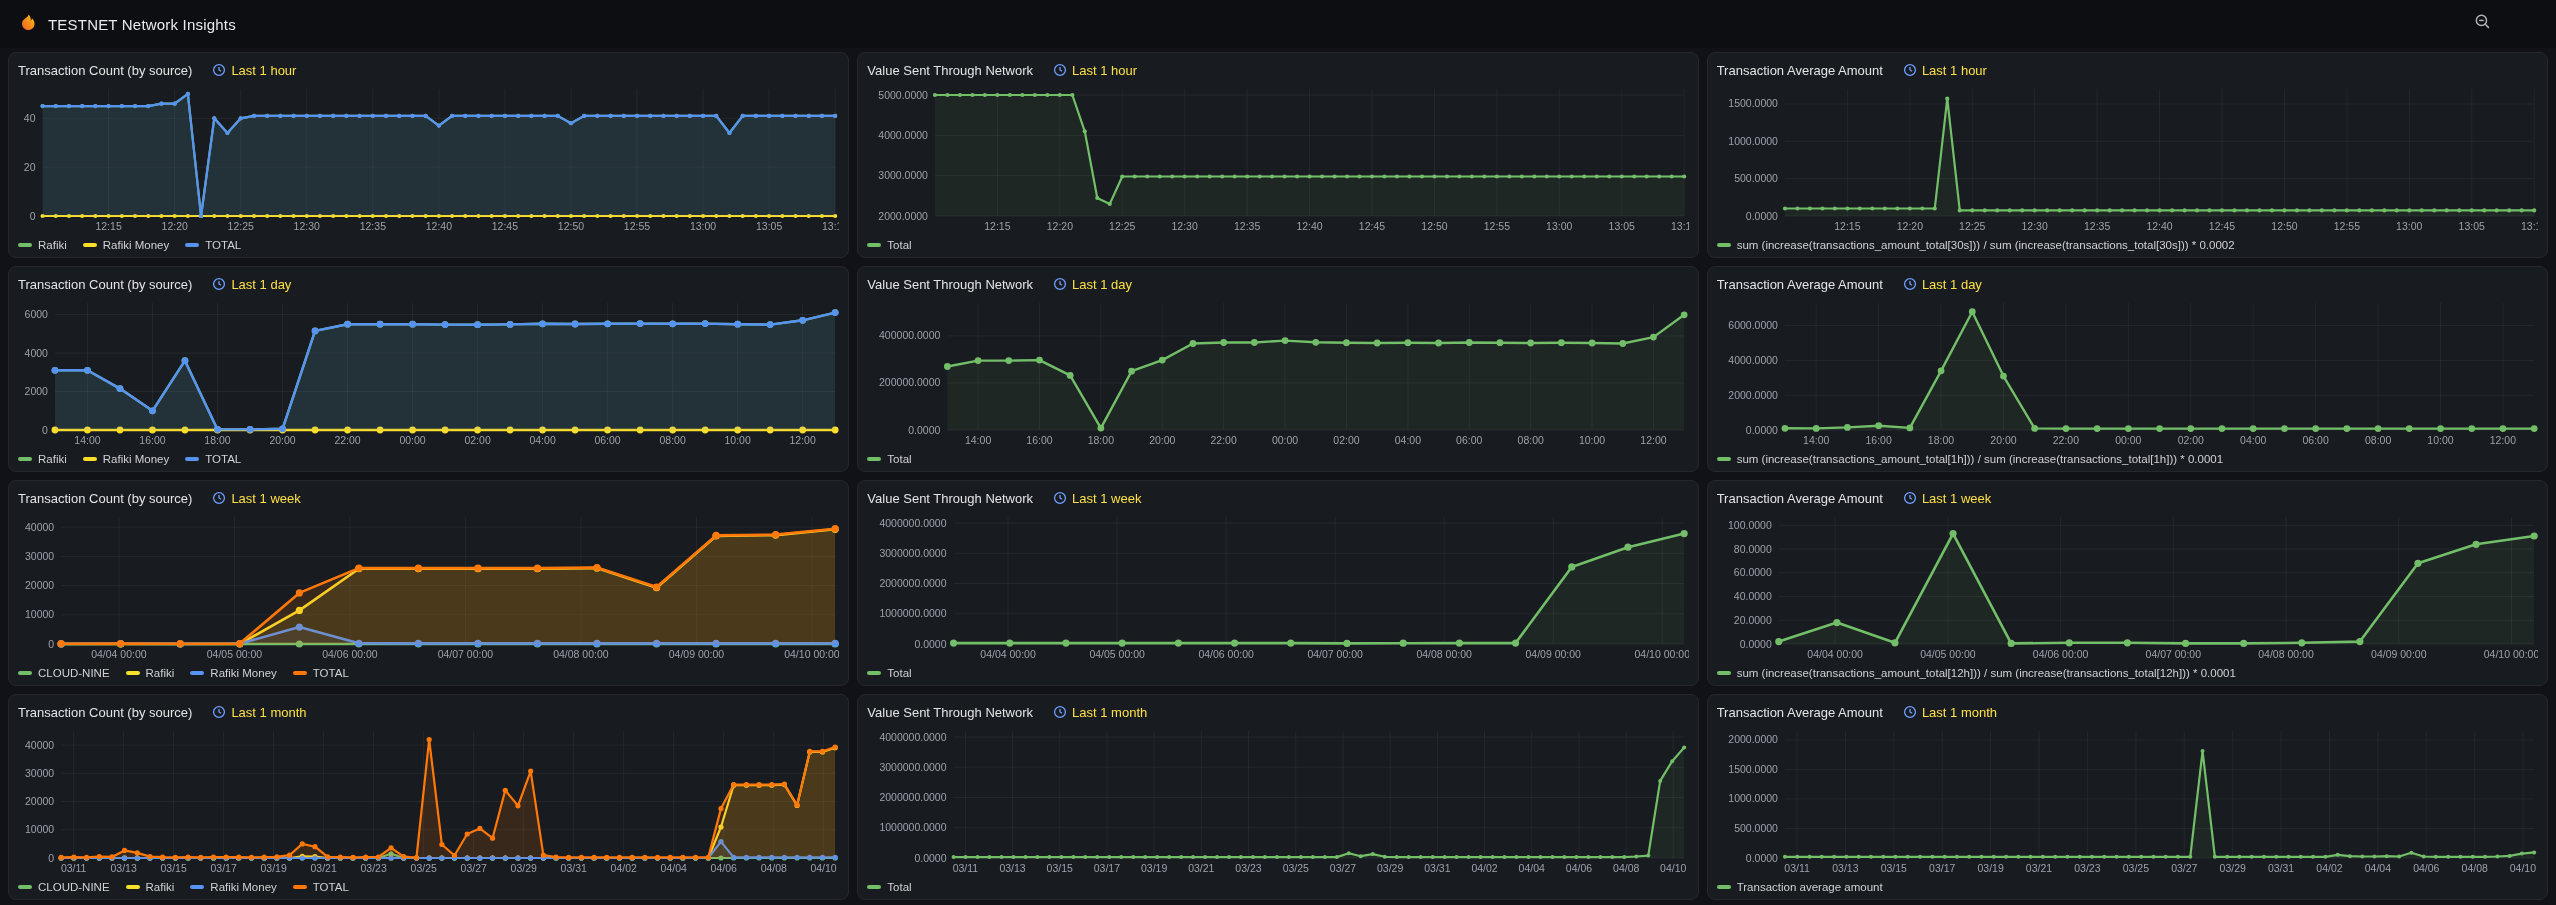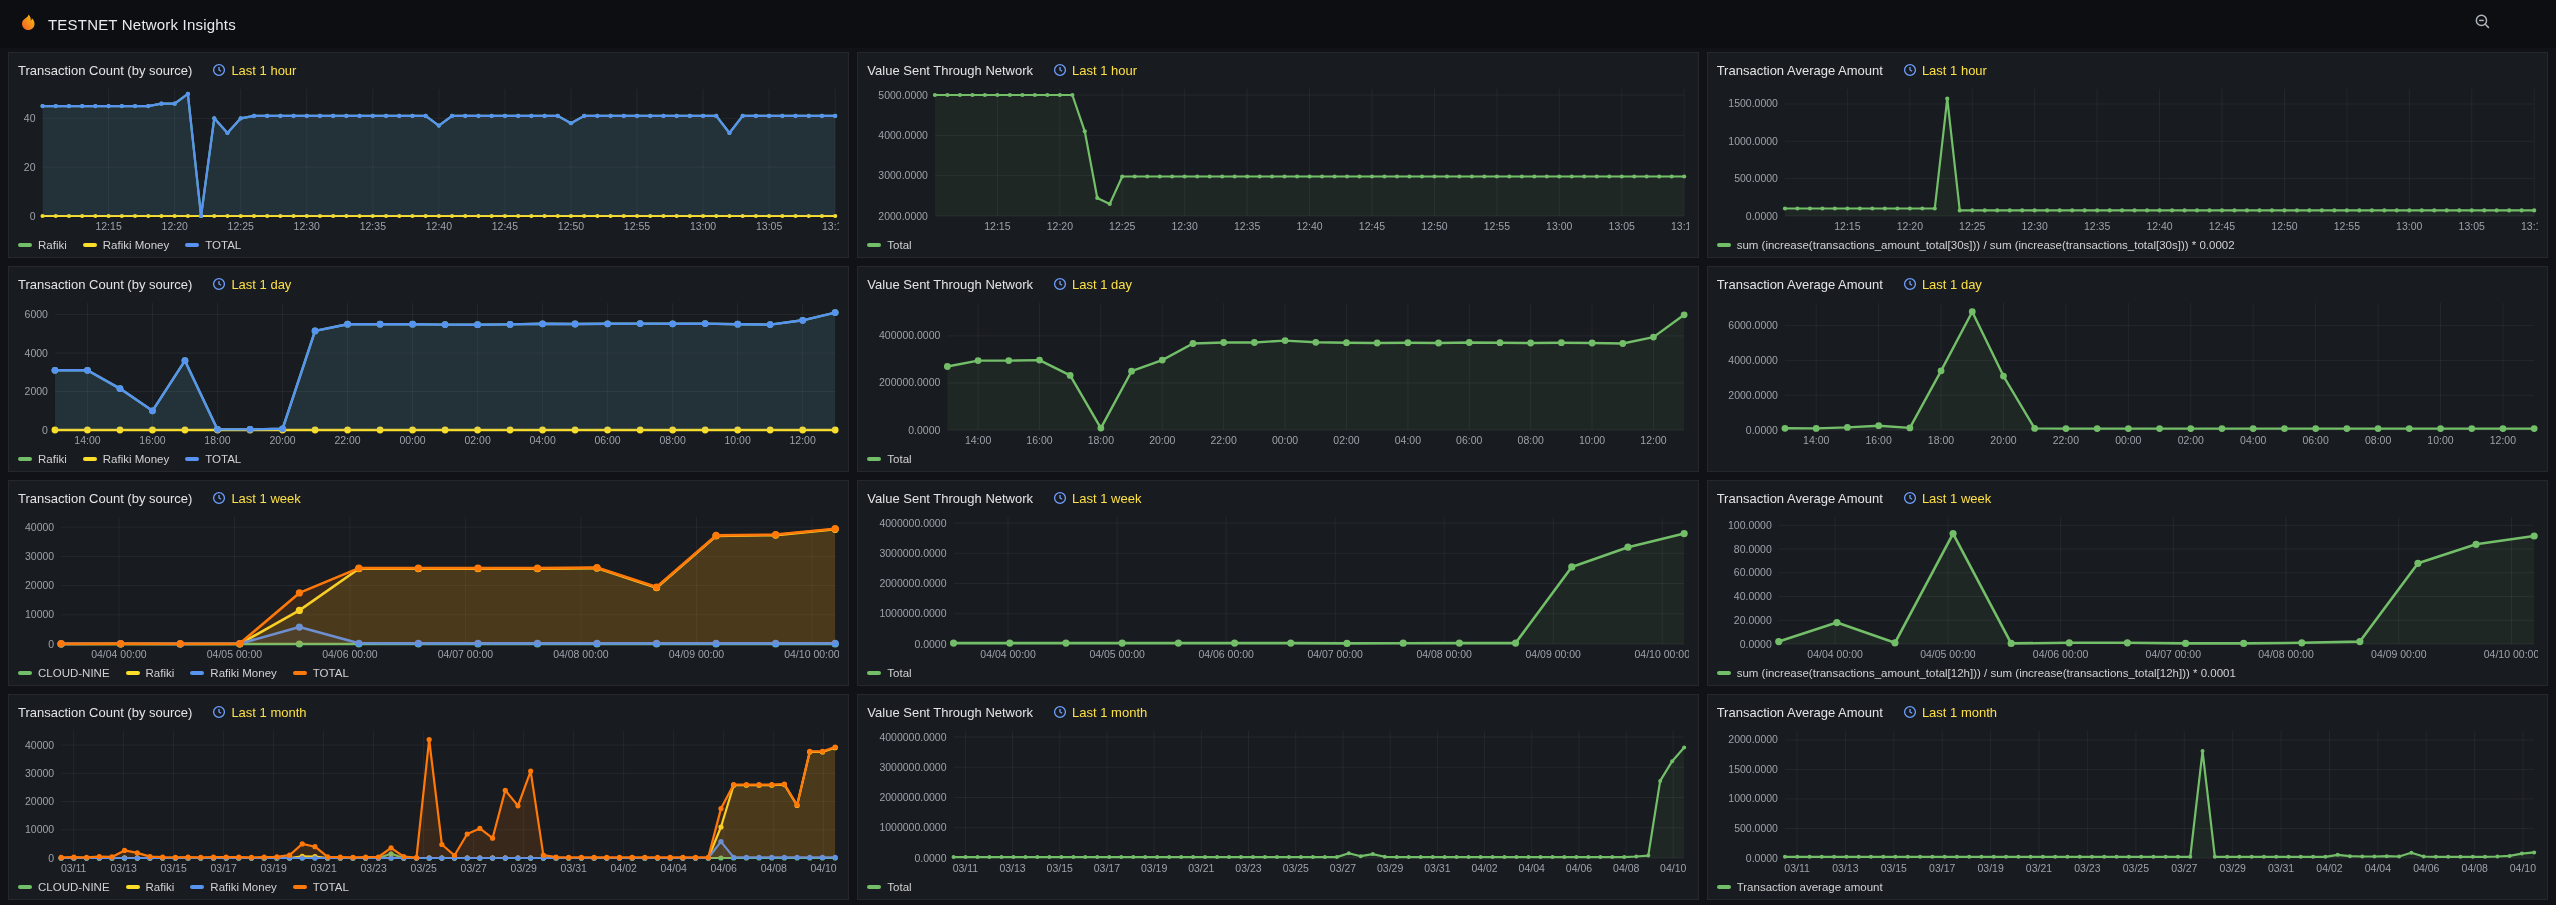--- a/index.html
+++ b/index.html
@@ -6,21 +6,21 @@
   html,body { width:2556px; height:905px; overflow:hidden; background:#111217;
     font-family:"Liberation Sans", sans-serif; color:#d8d9da; }
   .nav { height:48px; display:flex; align-items:center; padding:0 18px; background:#0d0e12;gap:18px; }
   .nav-left { display:flex; align-items:center; gap:10px; }
   .nav-title { font-size:15px; font-weight:500; color:#e9eaec; letter-spacing:.2px; }
   .nav-right { margin-left:auto; display:flex; align-items:center; gap:18px; color:#aeb4bc;flex-direction:column; }
   .nav-group { display:flex; align-items:center; gap:7px; cursor:pointer; }
   .nav-range-label { font-size:13.5px; color:#c9ced3; }
   .icon { display:inline-block; }
   .dash { padding:4px 8px 5px; display:grid; grid-template-columns:repeat(3,1fr); gap:8px; }
-  .panel { height:206px; background:#181b1f; border:1px solid #25272d; border-radius:0;
+  .panel { height:206px; background:#181b1f; border:1px solid #25272d; border-radius:8px;
     padding:5px 9px 2px; display:flex; flex-direction:column; }
   .panel-head { display:flex; align-items:center; height:24px; flex:none; }
   .panel-title { font-size:13px; font-weight:500; color:#e3e4e6; }
   .panel-timelink { margin-left:20px; display:flex; align-items:center; gap:5px;
     color:#fde047; font-size:13px; cursor:pointer; }
   .chart { display:block; width:100%; height:152px; flex:none; }
   .legend { height:22px; display:flex; align-items:center; gap:16px; overflow:hidden; flex:none; }
   .legend-item { display:flex; align-items:center; gap:6px; cursor:pointer; }
   .legend-swatch { width:14px; height:4px; border-radius:4px; flex:none; }
   .legend-label { font-size:11.5px; color:#d0d1d3; white-space:nowrap; }
@@ -892,20 +892,26 @@
           <text x="598.4583600000001" y="148" text-anchor="middle" font-size="10.5" fill="#9da2ab">06:00</text>
           <text x="660.94164" y="148" text-anchor="middle" font-size="10.5" fill="#9da2ab">08:00</text>
           <text x="723.3500000000001" y="148" text-anchor="middle" font-size="10.5" fill="#9da2ab">10:00</text>
           <text x="785.75836" y="148" text-anchor="middle" font-size="10.5" fill="#9da2ab">12:00</text>
           <text x="60.80000000000001" y="137.5" text-anchor="end" font-size="10.5" fill="#9da2ab">0.0000</text>
           <text x="60.80000000000001" y="102.7054794520548" text-anchor="end" font-size="10.5" fill="#9da2ab">2000.0000</text>
           <text x="60.80000000000001" y="67.91095890410959" text-anchor="end" font-size="10.5" fill="#9da2ab">4000.0000</text>
           <text x="60.80000000000001" y="33.116438356164394" text-anchor="end" font-size="10.5" fill="#9da2ab">6000.0000</text>
         </g>
       </svg>
+    <div class="legend">
+        <span class="legend-item">
+          <span class="legend-swatch" style="background: rgb(115, 191, 105);"></span>
+          <span class="legend-label">sum (increase(transactions_amount_total[1h])) / sum (increase(transactions_total[1h])) * 0.0001</span>
+        </span>
+      </div>
   </section>
 
   <section class="panel">
     <div class="panel-head">
       <span class="panel-title">Transaction Count (by source)</span>
       <span class="panel-timelink">
         <svg width="14" height="14" viewBox="0 0 16 16" fill="none" stroke="#6e9fff" stroke-width="1.5">
           <circle cx="8" cy="8" r="6.2"></circle>
             <path d="M8 4.6V8l2.4 1.5"></path>
         </svg>

